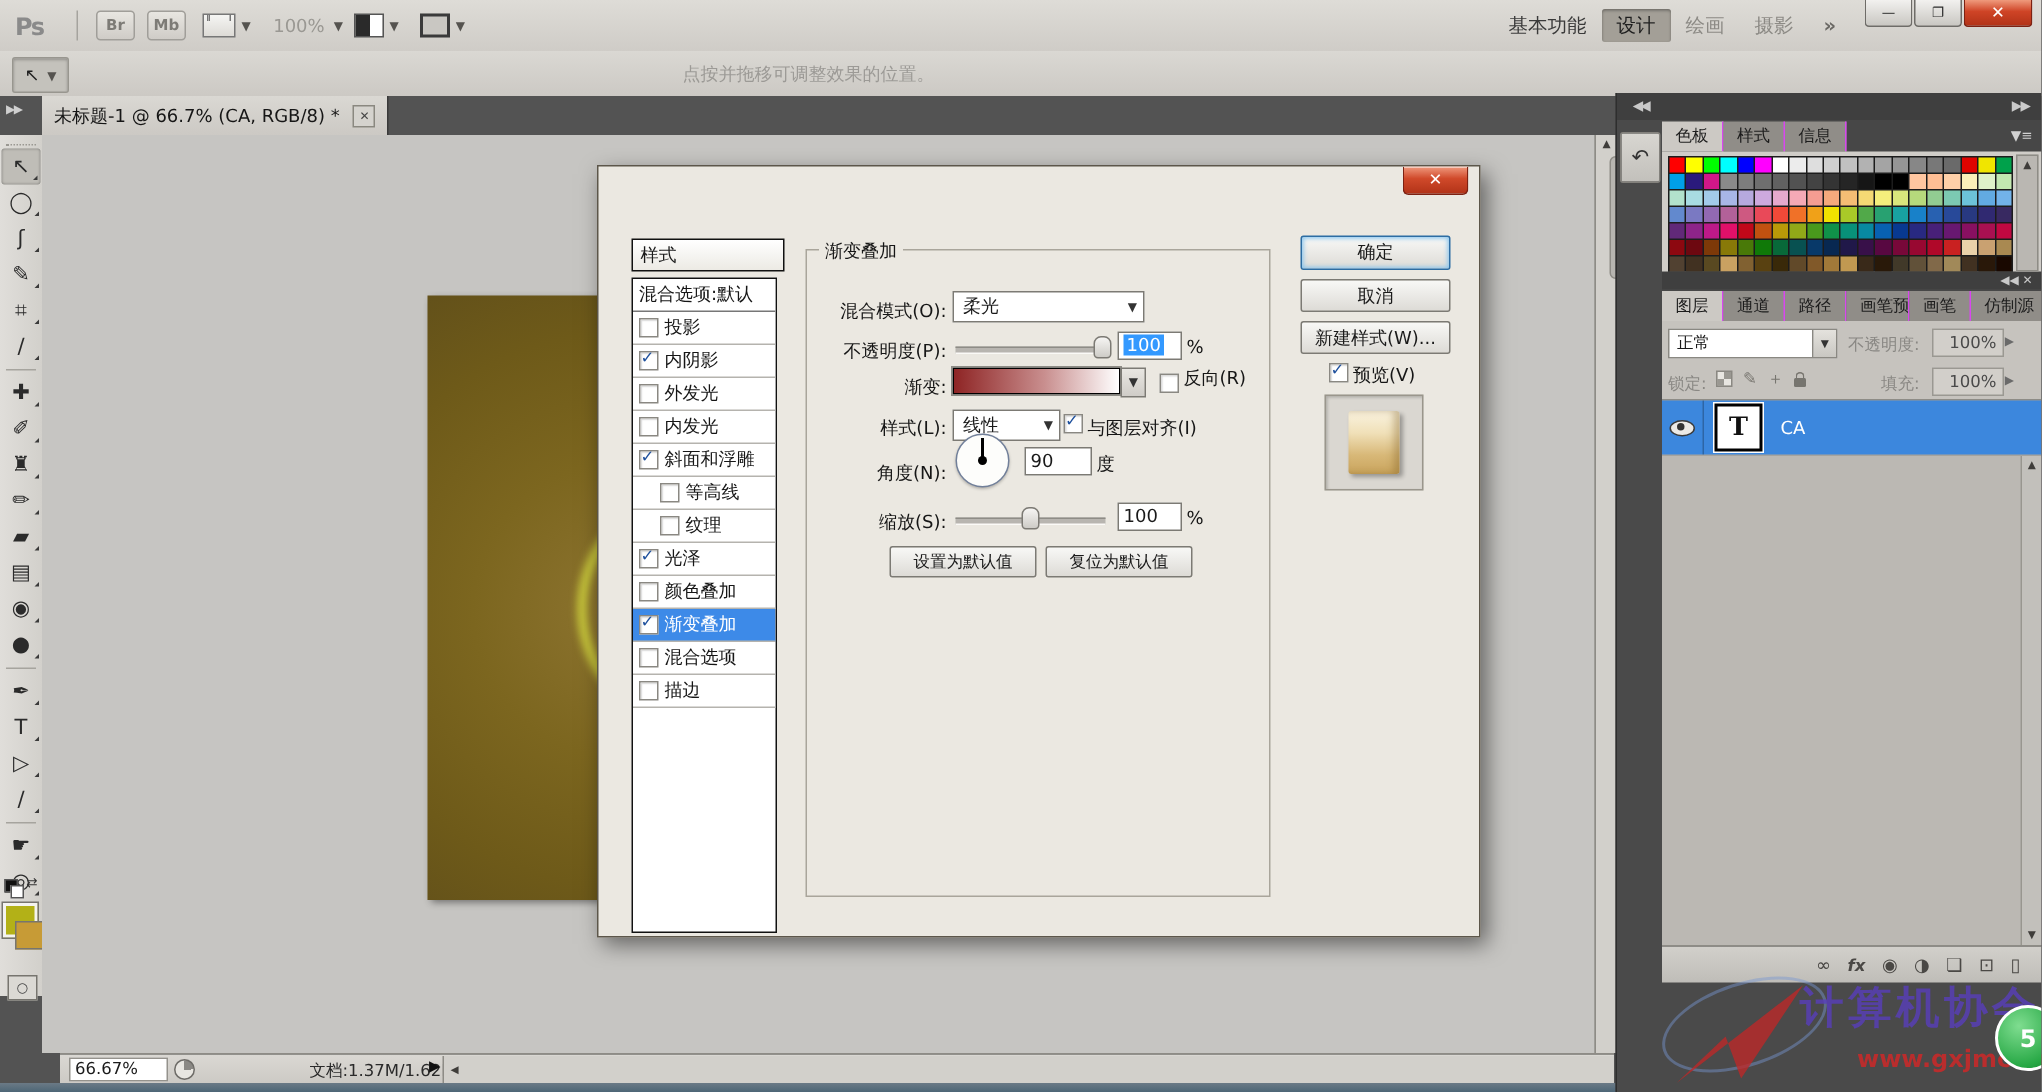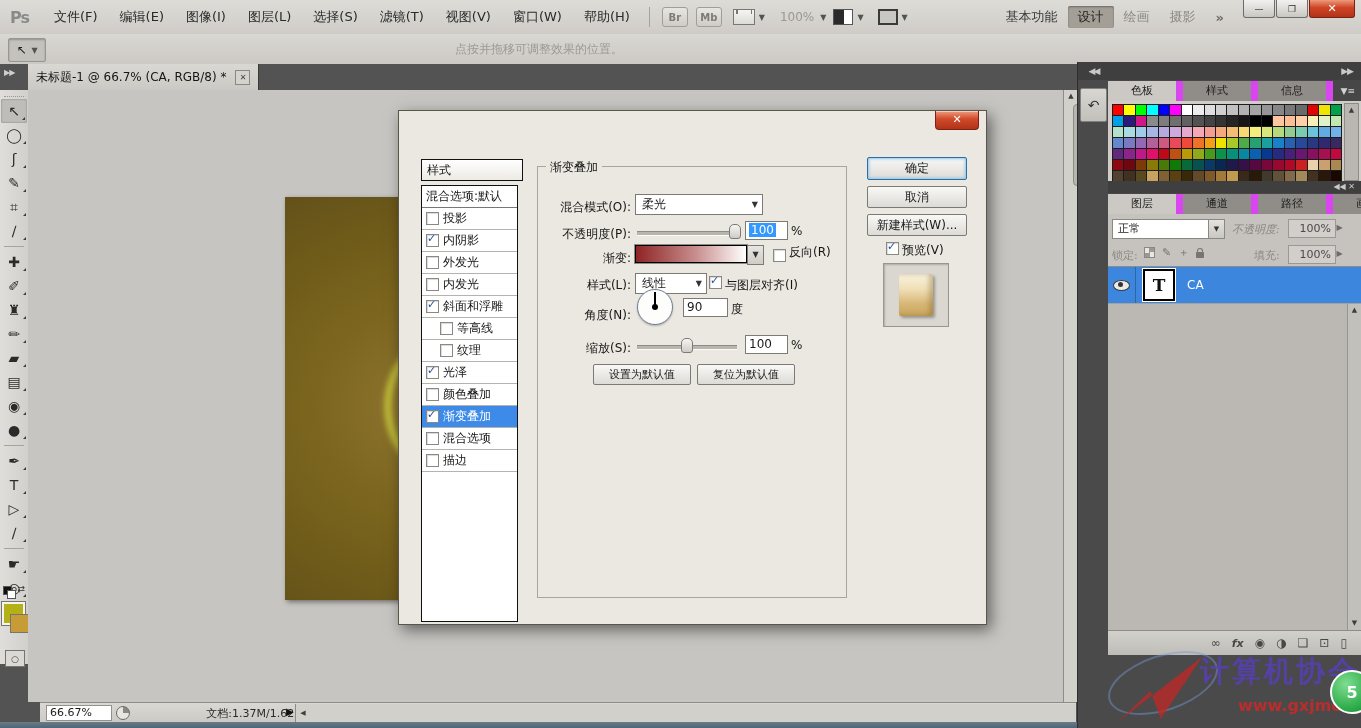--- a/index.html
+++ b/index.html
@@ -69,21 +69,21 @@
   #hscroll .sb-arrow{position:absolute;left:2px;top:3px;width:10px;}
   #bottom-edge{position:absolute;left:0;top:722px;width:1361px;height:6px;background:linear-gradient(#6b7a86,#4d6676);}
   
   #dockstrip{position:absolute;left:1077px;top:62px;width:31px;height:666px;background:#4a4a4a;border-left:1px solid #2e2e2e;}
   #dockstrip .hdr{height:18px;background:#3f3f3f;color:#c9c9c9;font-size:9px;text-align:center;line-height:18px;letter-spacing:-2px;}
   #hist-btn{margin:8px 2px;width:25px;height:32px;background:linear-gradient(#d8d6d1,#c2c0bb);border:1px solid #83817c;border-radius:2px;display:flex;align-items:center;justify-content:center;font-size:14px;color:#333;}
   
   #rightpanel{position:absolute;left:1108px;top:62px;width:253px;height:666px;background:#4a4a4a;}
   .pnl-hdr{height:18px;background:#3f3f3f;color:#c9c9c9;font-size:9px;line-height:18px;text-align:right;padding-right:8px;letter-spacing:-1px;}
   .tabrow{height:21px;background:#474747;display:flex;align-items:flex-end;}
-  .ptab{height:20px;line-height:20px;padding:0 23px;font-size:11px;background:#908d88;color:#1c1c1c;border-right:7px solid #d946ef;white-space:nowrap;overflow:hidden;}
+  .ptab{height:20px;line-height:20px;padding:0 9px;font-size:11px;background:#908d88;color:#1c1c1c;border-right:1px solid #d946ef;white-space:nowrap;overflow:hidden;}
   .ptab.active{background:#ccc9c4;}
   .ptab.clip{max-width:30px;padding-right:2px;}
   .tab-menu{margin-left:auto;color:#d2d2d2;font-size:9px;padding:0 6px;line-height:20px;}
   #sw-body{height:80px;background:#d0cdc8;position:relative;overflow:hidden;}
   #sw-grid{position:absolute;left:4px;top:3px;width:228px;display:grid;grid-template-columns:repeat(20,1fr);gap:1px;background:#1c1c1c;border:1px solid #1c1c1c;}
   .swatch{height:10px;}
   #sw-scroll{position:absolute;right:2px;top:2px;width:13px;height:76px;background:#bab7b2;border:1px solid #8e8c86;}
   #mid-hdr{height:12px;background:#3f3f3f;color:#c9c9c9;font-size:8px;text-align:right;line-height:12px;padding-right:6px;}
   #ly-controls{background:#c6c3be;height:52px;position:relative;border-bottom:1px solid #8e8c86;}
   #ly-blend{position:absolute;left:4px;top:5px;width:106px;height:18px;background:#fff;border:1px solid #8a8882;font-size:11px;line-height:18px;padding-left:5px;}
@@ -160,31 +160,20 @@
   #wm-url{position:absolute;left:1238px;top:696px;font-size:16px;font-weight:bold;color:rgba(205,40,40,.85);white-space:nowrap;}
   #wm-badge{position:absolute;left:1330px;top:670px;width:40px;height:40px;border-radius:50%;background:radial-gradient(circle at 35% 30%,#7fdd90,#27a845 70%,#157a2e);border:2px solid #fff;color:#fff;font-weight:bold;font-size:16px;display:flex;align-items:center;justify-content:center;pointer-events:auto;}
 </style>
 </head>
 <body>
 
 <div id="app">
 
   <header id="menubar">
     <span id="ps-logo">Ps</span>
-    <nav id="menu-list">
-        <span class="menu-item">文件(F)</span>
-        <span class="menu-item">编辑(E)</span>
-        <span class="menu-item">图像(I)</span>
-        <span class="menu-item">图层(L)</span>
-        <span class="menu-item">选择(S)</span>
-        <span class="menu-item">滤镜(T)</span>
-        <span class="menu-item">视图(V)</span>
-        <span class="menu-item">窗口(W)</span>
-        <span class="menu-item">帮助(H)</span>
-      </nav>
     <span class="mb-sep"></span>
     <span class="mb-btn">Br</span>
     <span class="mb-btn">Mb</span>
     <span class="mb-ico">
         <span class="ico-ruler"></span>
         <span class="caret">▼</span>
       </span>
     <span id="mb-zoom">100%</span>
       <span class="caret">▼</span>
     <span class="mb-ico">
@@ -454,21 +443,21 @@
           <span class="ptab">通道</span>
           <span class="ptab">路径</span>
           <span class="ptab clip">画笔预设</span>
           <span class="ptab">画笔</span>
           <span class="ptab">仿制源</span>
         </span>
 
     </div>
     <div id="ly-controls">
       <div id="ly-blend"><span>正常</span><span class="dd">▼</span></div>
-      <span class="ly-lbl" style="left:124px;top:8px;font-style:italic;">不透明度:</span>
+      <span class="ly-lbl" style="left:124px;top:8px;">不透明度:</span>
       <span class="ly-field" style="left:180px;top:5px;">100%</span>
       <span class="ly-spin" style="left:226px;top:5px;">▶</span>
       <span class="ly-lbl" style="left:4px;top:34px;">锁定:</span>
       <span id="lock-icons">
         <span class="lk-checker"></span>
         <span>✎</span>
         <span>＋</span>
         <span class="lockicon"></span>
       </span>
       <span class="ly-lbl" style="left:146px;top:34px;">填充:</span>

